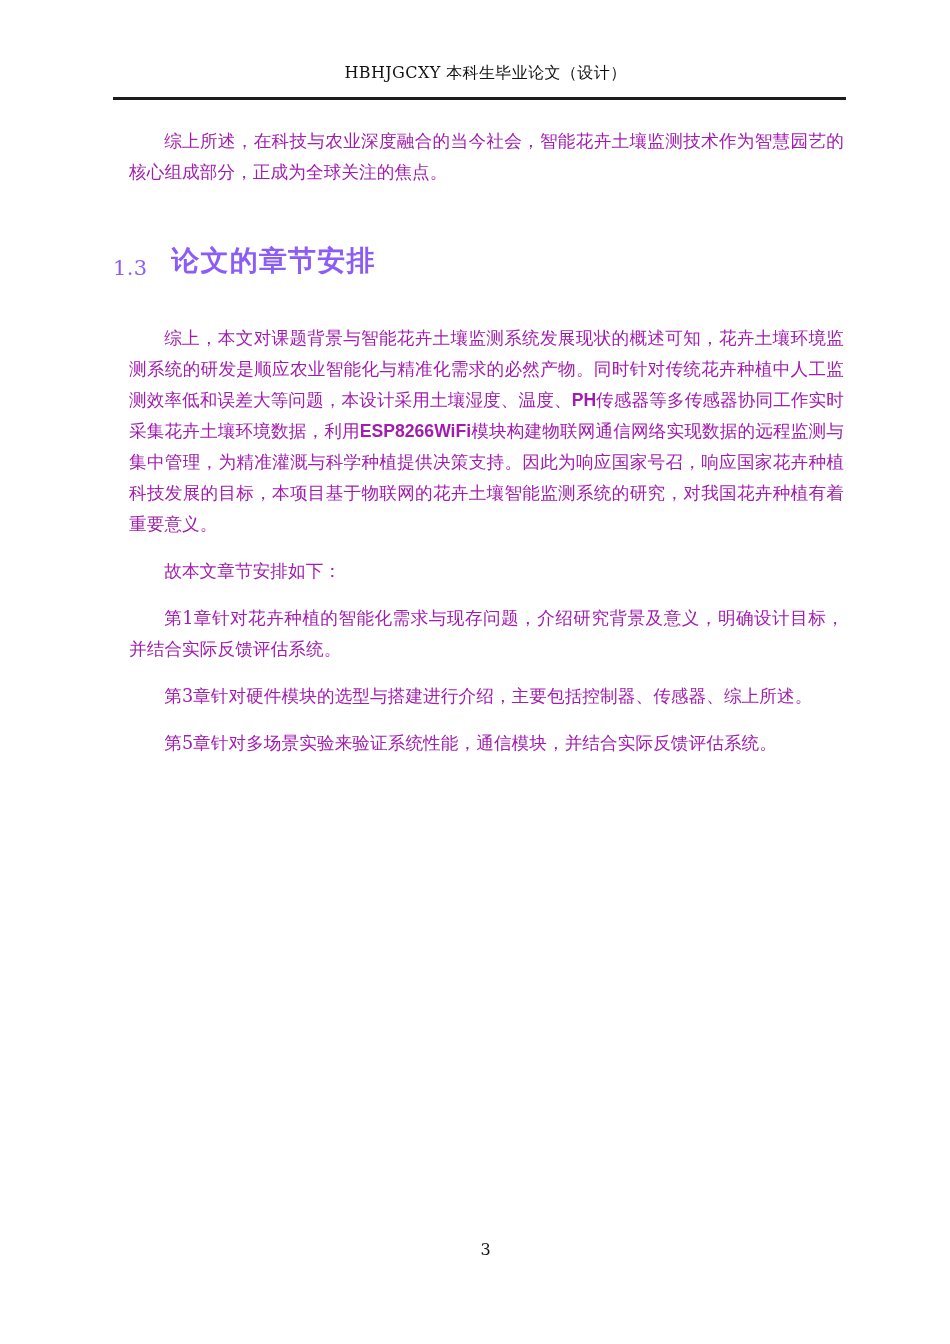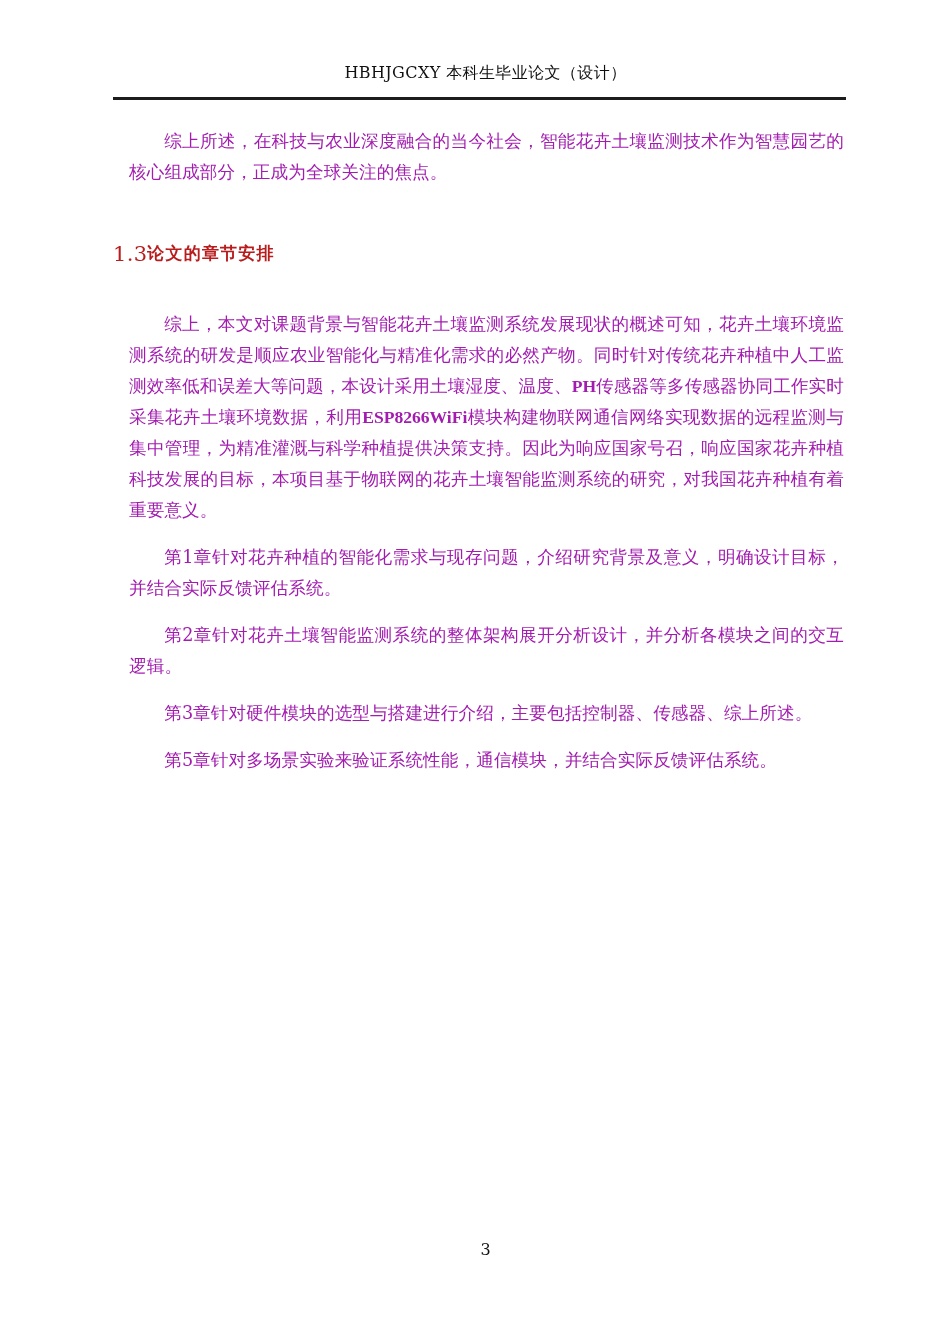--- a/index.html
+++ b/index.html
@@ -71,52 +71,53 @@
     text-align: justify;
     text-justify: inter-ideograph;
     text-indent: 2em;
     color: #a21caf;
     word-break: break-all;
     letter-spacing: 0.1px;
   }
 
   
   .latin {
-    font-family: Liberation Serif, serif;
+    font-family: Liberation Sans, sans-serif;
     font-weight: 700;
     letter-spacing: 0;
   }
 
   .num {
     font-family: "DejaVu Serif", "Liberation Serif", serif;
     letter-spacing: 0;
   }
 
   
   .section-heading {
     margin: 0;
     padding: 0;
     display: flex;
-    align-items: flex-start;
+    align-items: flex-end;
     font-weight: 700;
-    color: #b91c1c;
+    color: #8b5cf6;
   }
 
   .section-heading .sec-num {
     font-family: "DejaVu Serif", "Liberation Serif", serif;
     font-size: 21px;
     font-weight: 400;
     letter-spacing: 0.3px;
   }
 
   .section-heading .sec-title {
     font-family: "DejaVu Sans", "Liberation Sans", sans-serif;
-    font-size: 17px;
+    font-size: 28px;
     font-weight: 700;
     letter-spacing: 1.2px;
+    margin-left: 24px;
   }
 
   .gap-before-heading { height: 38px; }
   .gap-after-heading  { height: 27px; }
 
   
   .page-footer {
     position: absolute;
     left: 113px;
     top: 1240px;
@@ -149,24 +150,24 @@
 
     <h2 class="section-heading">
       <span class="sec-num">1.3</span>
       <span class="sec-title">论文的章节安排</span>
     </h2>
 
     <div class="gap-after-heading"></div>
 
     <p class="para"><span>综上，本文对课题背景与智能花卉土壤监测系统发展现状的概述可知，花卉土壤环境监测系统的研发是顺应农业智能化与精准化需求的必然产物。同时针对传统花卉种植中人工监测效率低和误差大等问题，本设计采用土壤湿度、温度、</span><span class="latin">PH</span><span>传感器等多传感器协同工作实时采集花卉土壤环境数据，利用</span><span class="latin">ESP8266WiFi</span><span>模块构建物联网通信网络实现数据的远程监测与集中管理，为精准灌溉与科学种植提供决策支持。因此为响应国家号召，响应国家花卉种植科技发展的目标，本项目基于物联网的花卉土壤智能监测系统的研究，对我国花卉种植有着重要意义。</span></p>
 
+    <p class="para">故本文章节安排如下：</p>
 
     <p class="para"><span>第</span><span class="num">1</span><span>章针对花卉种植的智能化需求与现存问题，介绍研究背景及意义，明确设计目标，并结合实际反馈评估系统。</span></p>
 
-    <p class="para"><span>第</span><span class="num">2</span><span>章针对花卉土壤智能监测系统的整体架构展开分析设计，并分析各模块之间的交互逻辑。</span></p>
 
     <p class="para"><span>第</span><span class="num">3</span><span>章针对硬件模块的选型与搭建进行介绍，主要包括控制器、传感器、综上所述。</span></p>
 
 
     <p class="para"><span>第</span><span class="num">5</span><span>章针对多场景实验来验证系统性能，通信模块，并结合实际反馈评估系统。</span></p>
 
   </div>
 
   <div class="page-footer">
     <span class="folio">3</span>

